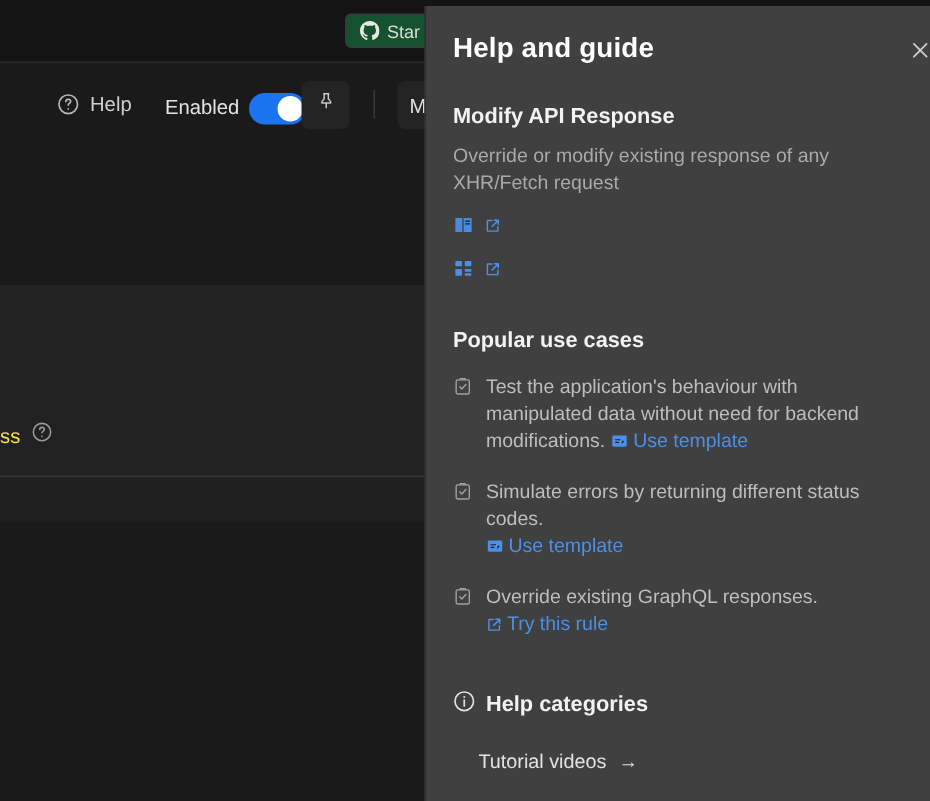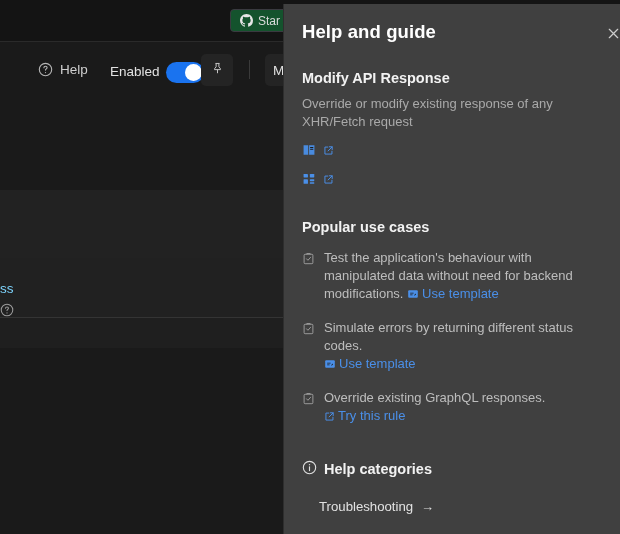--- a/index.html
+++ b/index.html
@@ -125,24 +125,23 @@
   .bg-panel-c {
     position: absolute;
     left: 0; top: 258px;
     width: 283px; height: 60px;
     background: #212121;
   }
 
   .bg-label-row {
     position: absolute;
     left: 0; top: 281px;
-    display: flex; align-items: flex-start; gap: 7px;
+    display: flex; align-items: flex-end; gap: 7px;
     font-size: 13.5px;
-    color: #7dd3fc;
-    flex-direction: column;
+    color: #fde047;
   }
 
   .bg-rule-line {
     position: absolute;
     left: 0; top: 317px;
     width: 283px; height: 1px;
     background: #343434;
   }
 
   .bg-panel-d {
@@ -462,20 +461,24 @@
       <span>
         <svg width="15" height="15" viewBox="0 0 16 16" fill="none" stroke="#e0e0e0" stroke-width="1.2">
           <circle cx="8" cy="8" r="6.6"></circle>
           <path d="M8 7.2v4.1" stroke-linecap="round"></path>
           <circle cx="8" cy="5" r="0.72" fill="#e0e0e0" stroke="none"></circle>
         </svg>
       </span>
       <span>Help categories</span>
     </div>
 
+    <div class="cat-item">
+      <span>Tutorial videos</span>
+      <span class="cat-arrow">→</span>
+    </div>
 
     <div class="cat-item">
       <span>Troubleshooting</span>
       <span class="cat-arrow">→</span>
     </div>
 
   </div>
 </div>
 
 </body></html>

